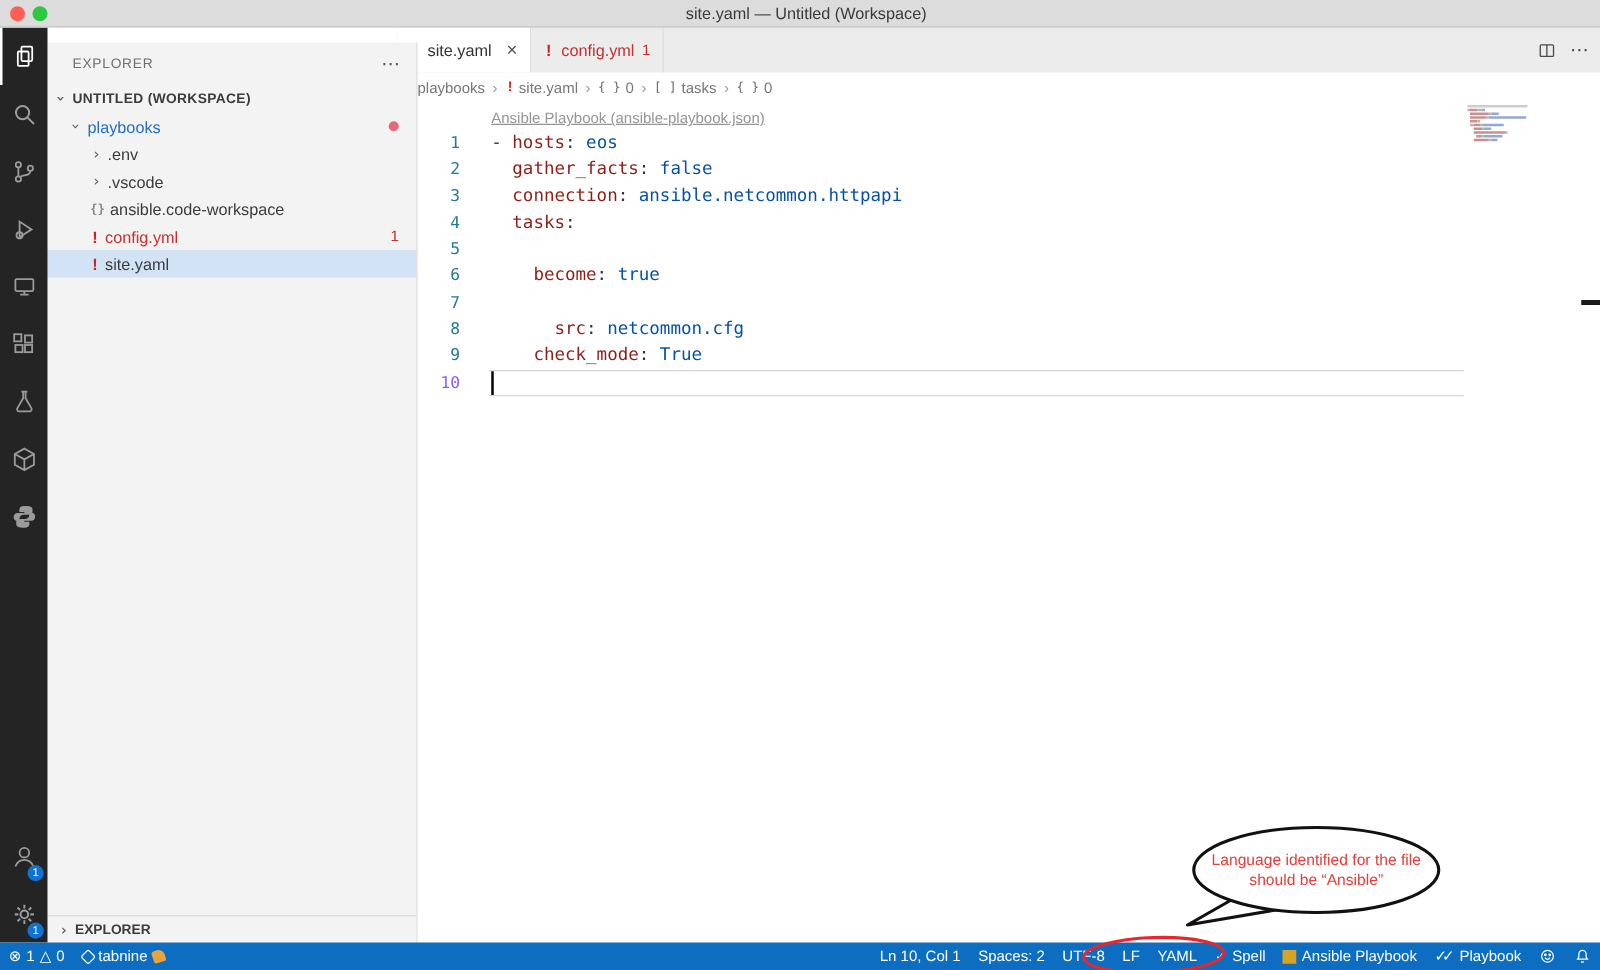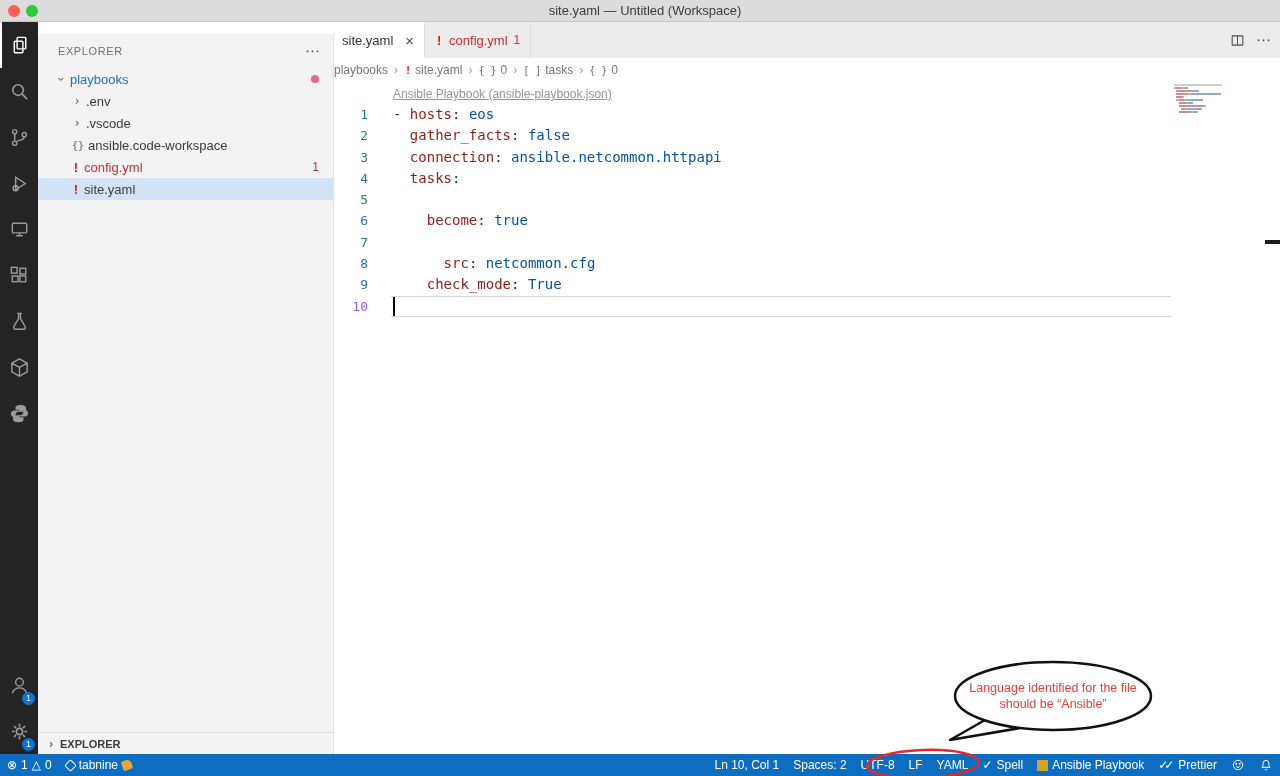--- a/index.html
+++ b/index.html
@@ -167,20 +167,24 @@
       </svg>
     <span class="abadge">1</span>
   </div>
 </div>
 
 <div class="sidebar">
   <div class="sb-head">
     <span>EXPLORER</span>
     <span class="dots">⋯</span>
   </div>
+  <div class="ws-head">
+    <span class="chev exp">›</span>
+    <span>UNTITLED (WORKSPACE)</span>
+  </div>
   <div id="tree">
       <div class="trow">
         <span class="tind" style="width: 8px;"></span>
         <span class="chev exp">›</span>
         <span class="tlabel accent">playbooks</span>
         <span class="dot"></span>
       </div>
       <div class="trow">
         <span class="tind" style="width: 24px;"></span>
         <span class="chev">›</span>
@@ -394,21 +398,21 @@
     <div class="sb-item">
       <span>✓</span>
       <span>Spell</span>
     </div>
     <div class="sb-item">
       <span class="sq-orange"></span>
       <span>Ansible Playbook</span>
     </div>
     <div class="sb-item">
       <span class="dblcheck">✓✓</span>
-      <span>Prettier</span>
+      <span>Playbook</span>
     </div>
     <div class="sb-item">
       <svg viewBox="0 0 24 24" fill="none" stroke="currentColor" stroke-width="1.7">
           <circle cx="12" cy="12" r="8"></circle>
           <circle cx="9" cy="10" r="1" fill="currentColor"></circle>
           <circle cx="15" cy="10" r="1" fill="currentColor"></circle>
           <path d="M8.5 14c1 1.5 2.3 2.2 3.5 2.2s2.5-.7 3.5-2.2"></path>
         </svg>
     </div>
     <div class="sb-item">

